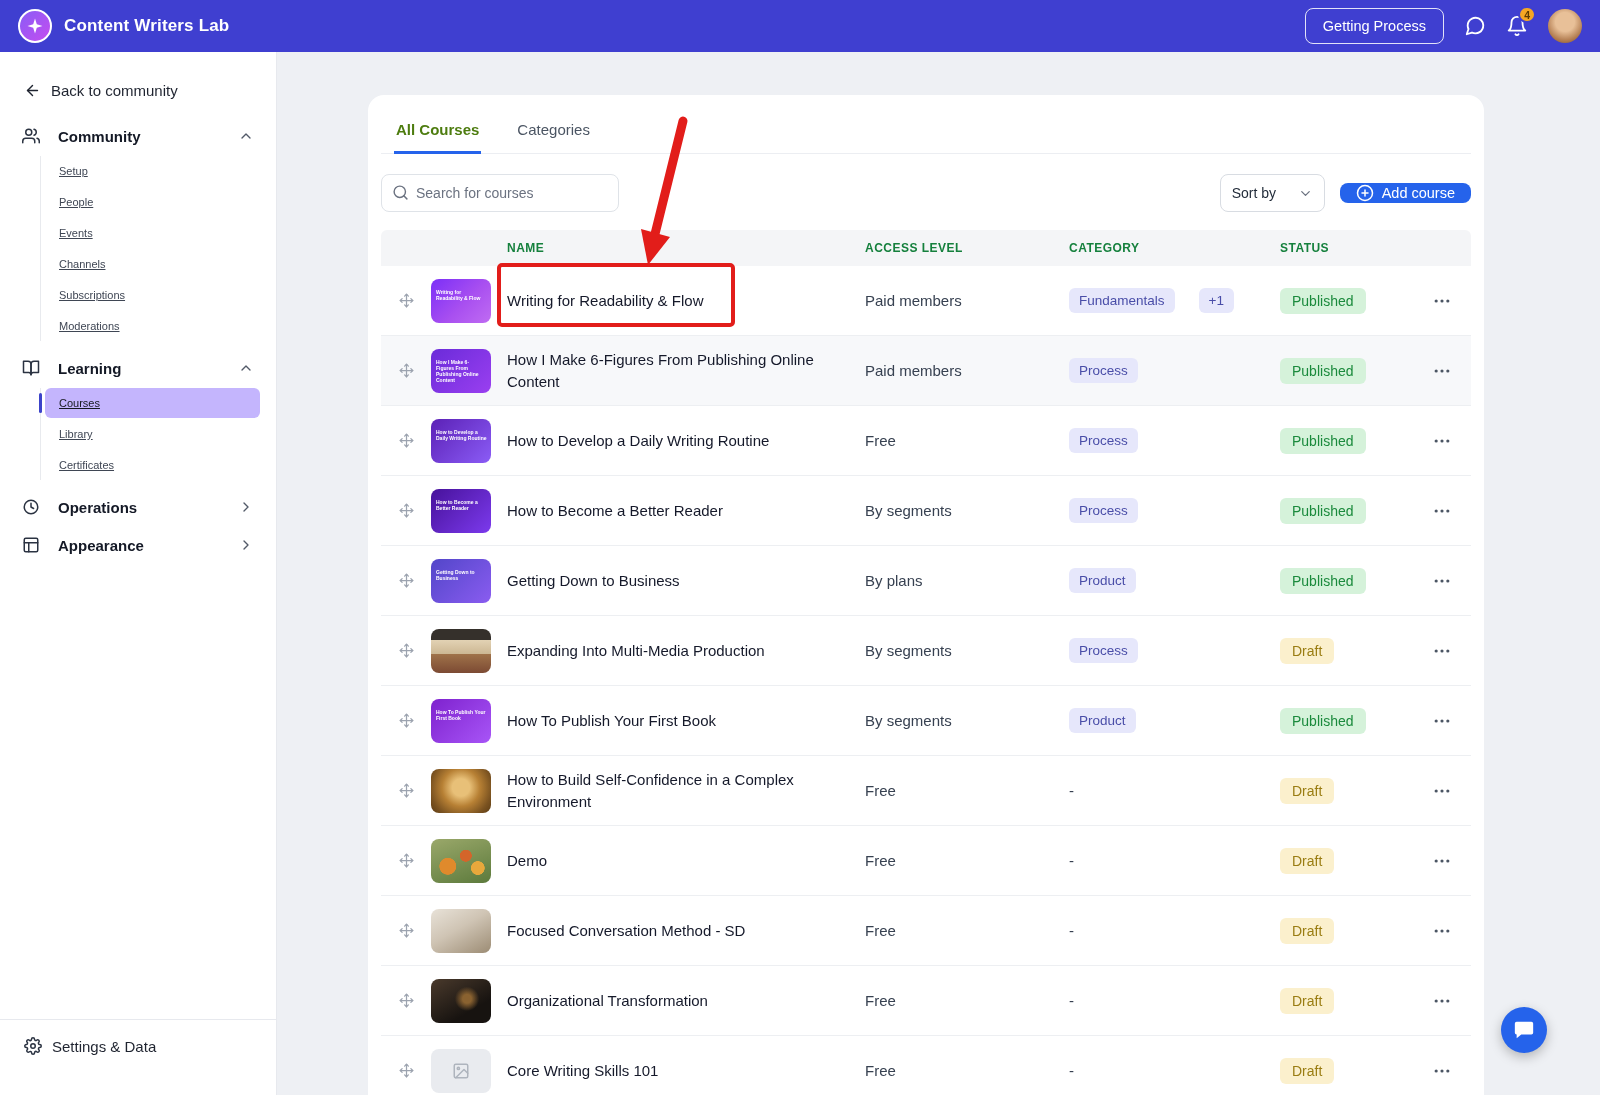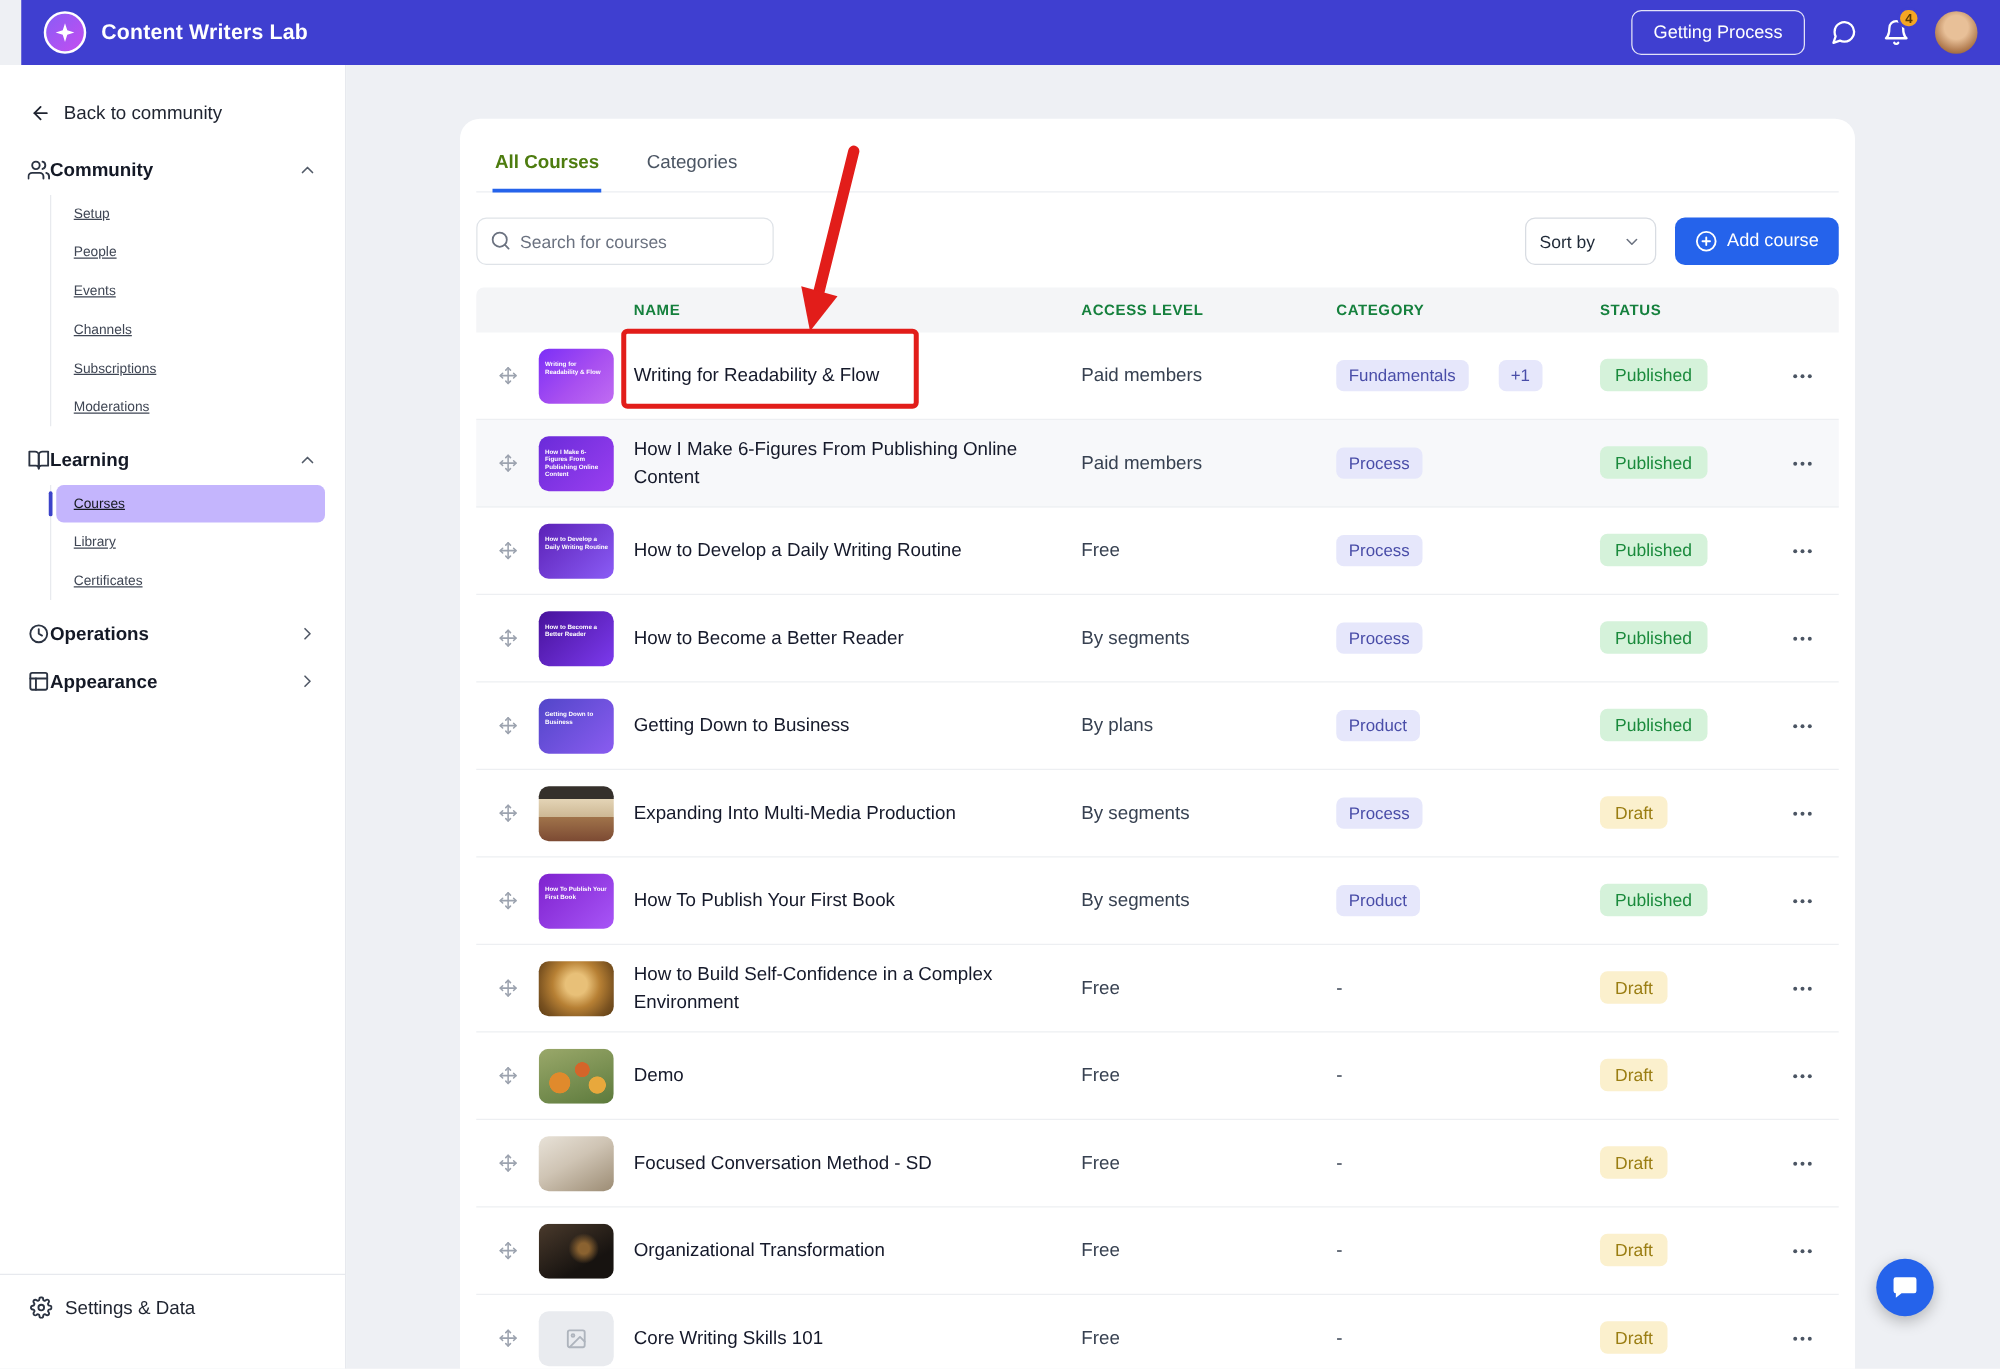--- a/index.html
+++ b/index.html
@@ -5,21 +5,21 @@
   * { margin:0; padding:0; box-sizing:border-box; }
   html,body { width:1600px; height:1095px; overflow:hidden; }
   body {
     font-family:"Liberation Sans","DejaVu Sans",sans-serif;
     background:#eef0f4; position:relative; color:#1a1f2b;
   }
   svg { display:block; }
 
   
   .topbar {
-    position:absolute; top:0; left:17px; right:0; height:52px;
+    position:absolute; top:0; left:0; right:0; height:52px;
     background:#3f3fd0; display:flex; align-items:center; padding:0 18px; z-index:20;
   }
   .logo-mark {
     width:34px; height:34px; border-radius:50%;
     background:linear-gradient(135deg,#8a5cf6,#c44df0);
     border:2px solid #fff; display:flex; align-items:center; justify-content:center;
     margin-right:12px; color:#fff;
   }
   .logo-mark svg { width:18px; height:18px; }
   .topbar-title { color:#fff; font-size:17px; font-weight:700; letter-spacing:.01em; }
@@ -49,21 +49,21 @@
     position:absolute; top:52px; left:0; bottom:0; width:277px; background:#fff;
     border-right:1px solid #e7e9ee; display:flex; flex-direction:column; z-index:10;
   }
   .back-link {
     display:flex; align-items:center; gap:10px; padding:30px 24px 14px 24px;
     font-size:15px; color:#1f2430; cursor:pointer;
   }
   .back-link svg { width:17px; height:17px; color:#1f2430; }
   .side-sections { padding:4px 12px 0 12px; }
   .side-head {
-    display:flex; align-items:center; gap:0; padding:10px 10px; border-radius:8px;
+    display:flex; align-items:center; gap:18px; padding:10px 10px; border-radius:8px;
     cursor:pointer;
   }
   .side-head .side-icon { width:18px; height:18px; color:#2b3342; }
   .side-head .side-icon svg { width:18px; height:18px; }
   .side-head .side-label { font-size:15px; font-weight:600; color:#141926; }
   .side-head .chev { margin-left:auto; width:16px; height:16px; color:#525a68; }
   .side-head .chev svg { width:16px; height:16px; }
   .side-sub { margin:0 4px 8px 28px; border-left:1px solid #e8eaee; }
   .side-item {
     position:relative; font-size:11px; color:#3f4654; padding:9px 10px 9px 14px;
@@ -101,21 +101,21 @@
   .search-box .sicon svg { width:17px; height:17px; }
   .controls-right { margin-left:auto; display:flex; align-items:center; gap:15px; }
   .sort-select {
     width:105px; height:38px; border:1px solid #d8dce2; border-radius:8px; background:#fff;
     display:flex; align-items:center; justify-content:space-between; padding:0 11px;
     font-size:14px; color:#1f2937; cursor:pointer;
   }
   .sort-select .chev { width:15px; height:15px; color:#6b7280; }
   .sort-select .chev svg { width:15px; height:15px; }
   .btn-primary {
-    height:38px; background:#2563eb; color:#fff; border:none; border-radius:8px;
+    height:20px; background:#2563eb; color:#fff; border:none; border-radius:8px;
     font-size:14.5px; font-weight:500; display:flex; align-items:center; gap:8px;
     padding:0 16px; cursor:pointer; font-family:inherit;
   }
   .btn-primary .picon { width:18px; height:18px; }
   .btn-primary .picon svg { width:18px; height:18px; }
 
   
   .course-table { margin-top:18px; }
   .thead, .trow {
     display:grid; grid-template-columns:50px 76px 358px 204px 211px 152px 1fr;

